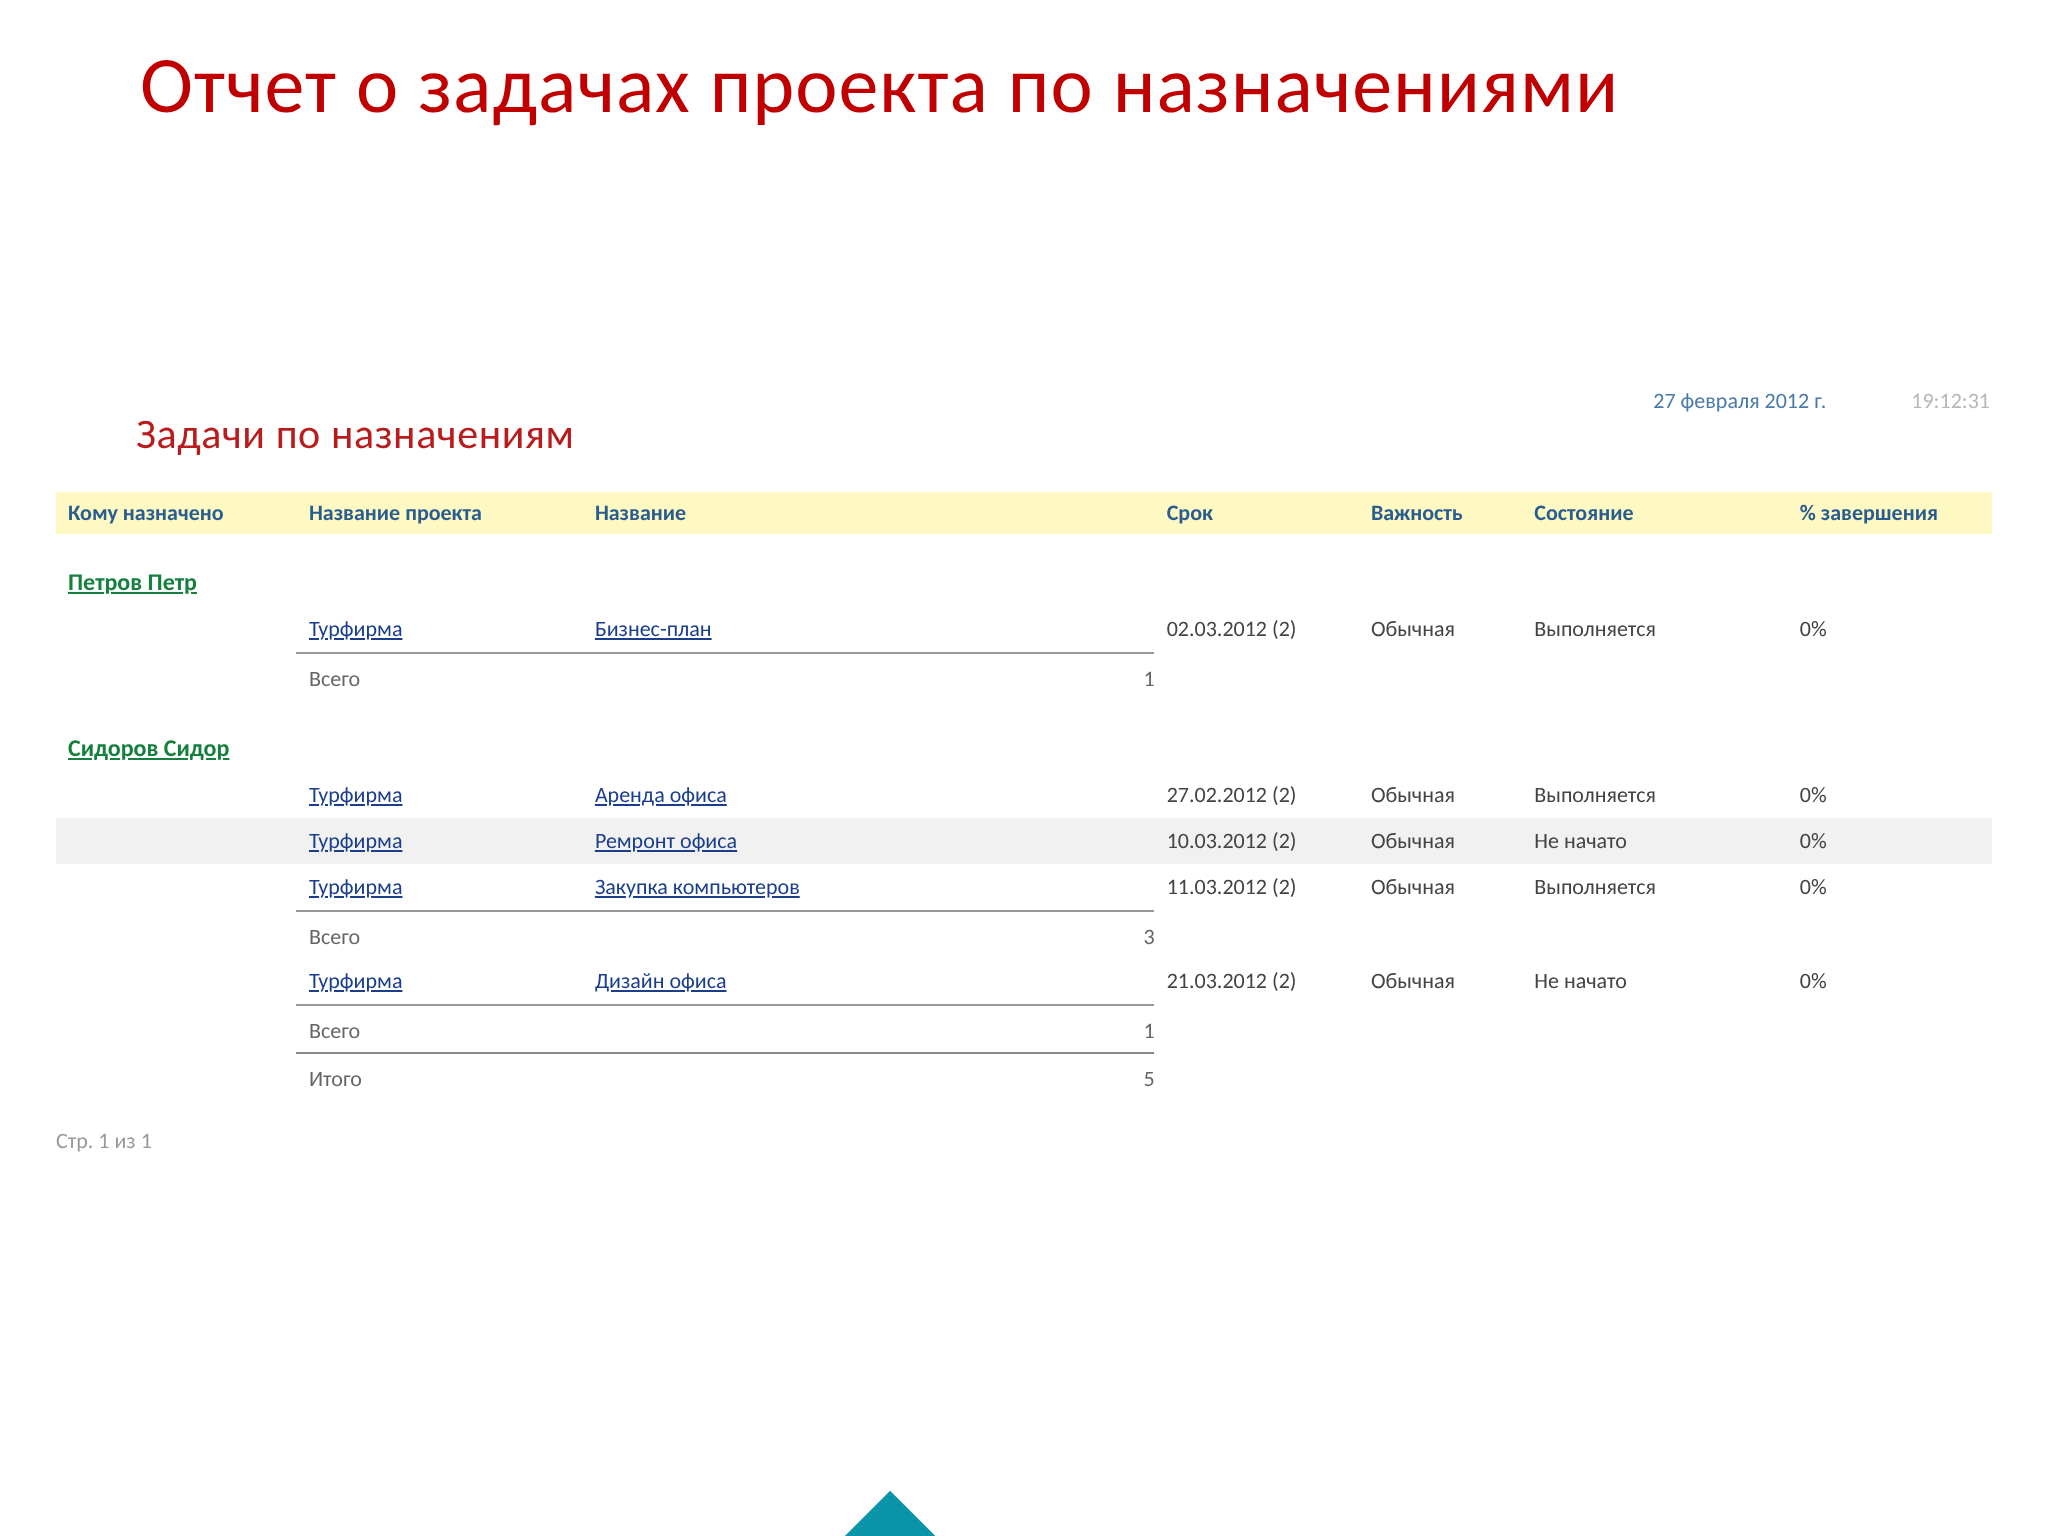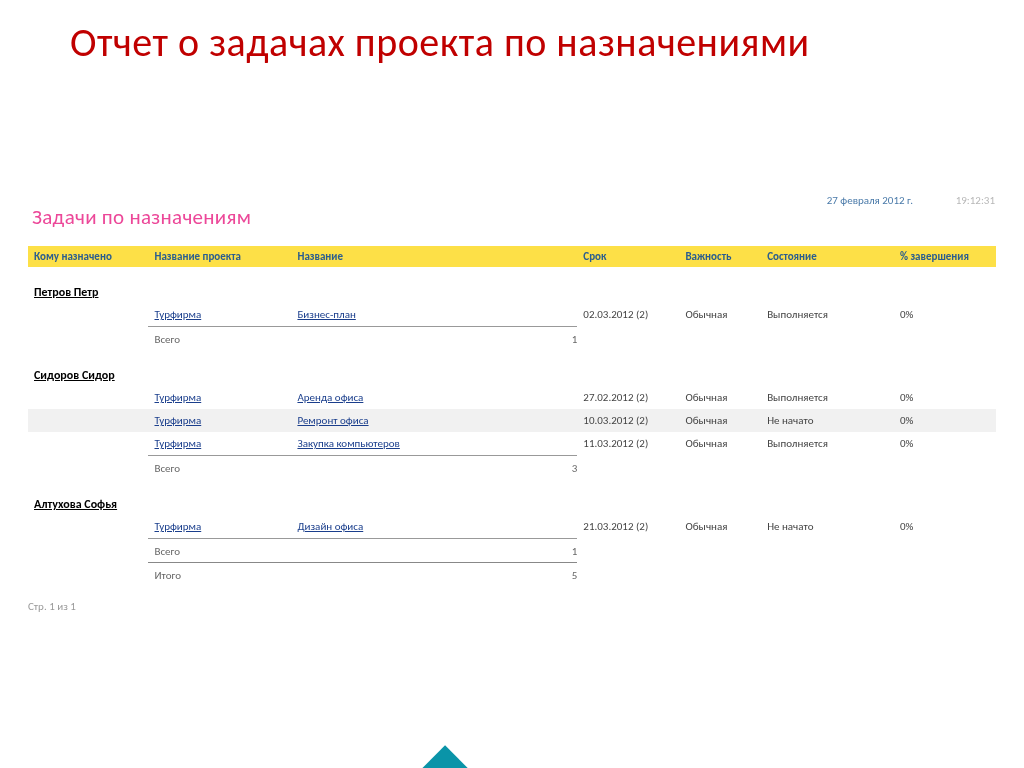--- a/index.html
+++ b/index.html
@@ -32,48 +32,49 @@
     position: absolute;
     right: 1px;
     top: 0;
     font-size: 11px;
     color: #4a7aa9;
   }
   .report-meta .date { display: inline-block; margin-right: 40px; }
   .report-meta .time { color: #b7b7b7; }
   .report-subtitle {
     font-size: 21px;
-    color: #ec4899;
+    color: #b91c1c;
     font-weight: 400;
     padding: 10px 0 16px 4px;
     letter-spacing: 0.3px;
+    margin-left: 36px;
   }
   table.report {
     width: 100%;
     border-collapse: collapse;
     font-size: 11px;
     color: #444;
   }
   thead th {
-    background: #fde047;
+    background: #fef9c3;
     color: #2a5d8f;
     font-weight: 700;
     text-align: left;
     padding: 4px 6px;
     font-size: 11px;
     white-space: nowrap;
   }
   th.col-deadline, th.col-pct, td.col-deadline, td.col-pct { text-align: left; }
   td { padding: 5px 6px; vertical-align: middle; }
   .group-name td {
     padding-top: 18px;
     padding-bottom: 4px;
   }
   .group-name a {
-    color: #000000;
+    color: #15803d;
     font-weight: 700;
     text-decoration: underline;
     font-size: 12px;
   }
   .task-row a {
     color: #1a3e8c;
     text-decoration: underline;
   }
   .task-row.stripe { background: #f1f1f1; }
   .subtotal td, .grandtotal td {
@@ -202,23 +203,20 @@
           <td>Обычная</td>
           <td>Выполняется</td>
           <td class="col-pct">0%</td>
         </tr>
         <tr class="subtotal">
           <td></td>
           <td class="lbl">Всего</td>
           <td class="num">3</td>
           <td colspan="4"></td>
         </tr>
-        <tr class="group-name">
-          <td colspan="7"><a href="#">Алтухова Софья</a></td>
-        </tr>
         <tr class="task-row">
           <td></td>
           <td class="col-project"><a href="#">Турфирма</a></td>
           <td class="col-name"><a href="#">Дизайн офиса</a></td>
           <td class="col-deadline">21.03.2012 (2)</td>
           <td>Обычная</td>
           <td>Не начато</td>
           <td class="col-pct">0%</td>
         </tr>
         <tr class="subtotal">

